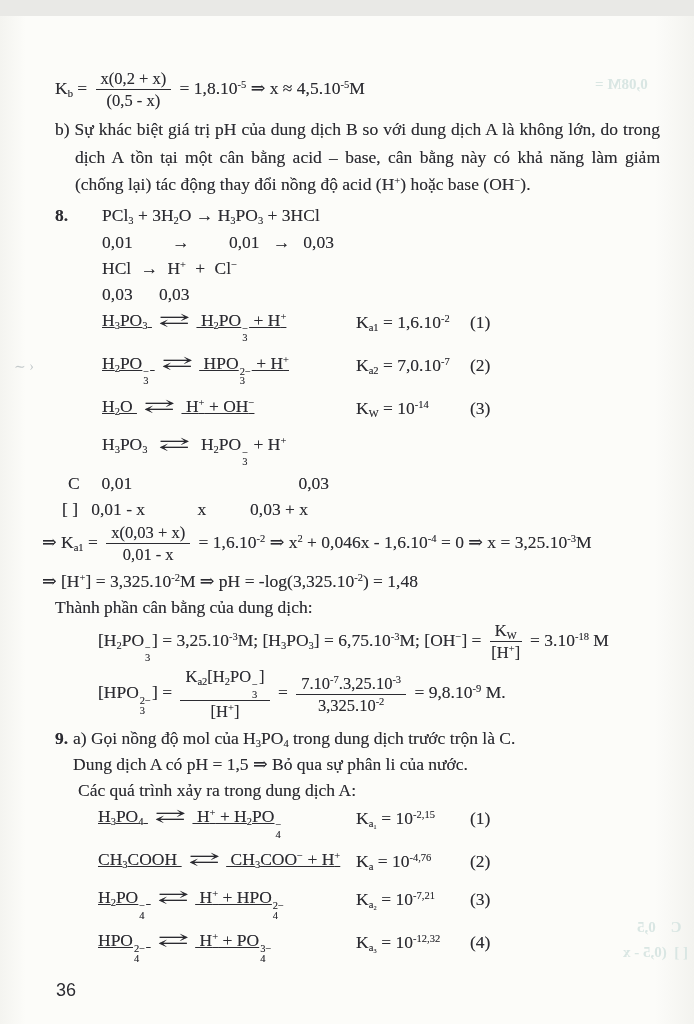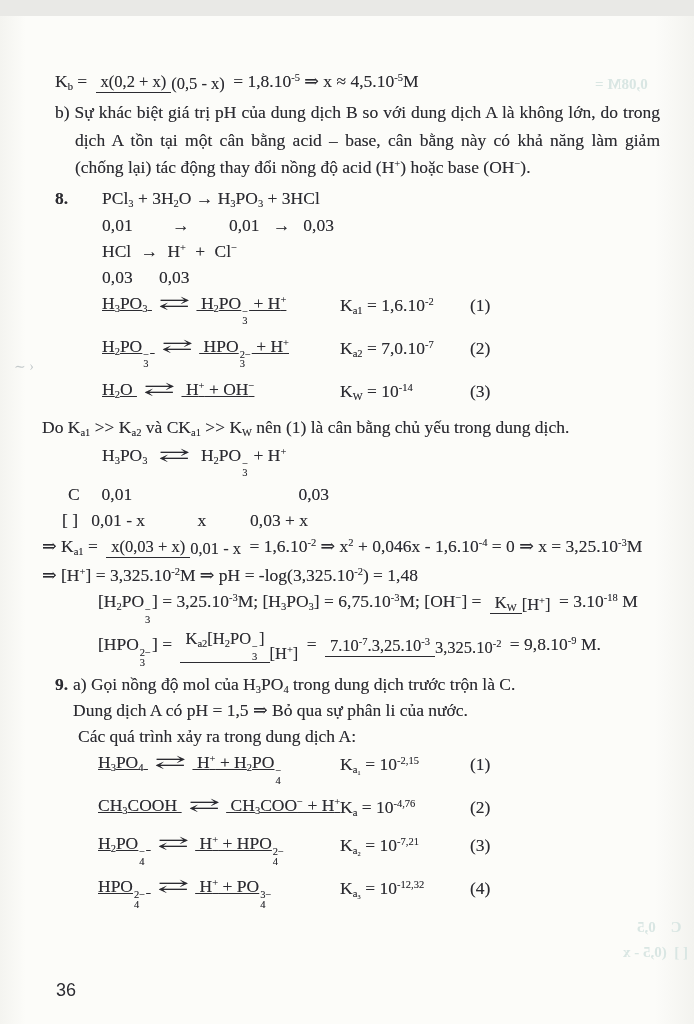--- a/index.html
+++ b/index.html
@@ -13,36 +13,36 @@
   .line{position:relative;font-size:17.5px;line-height:24px;margin:0 0 2px;
         text-shadow:0 0 .4px rgba(43,43,49,.45);}
   sup{font-size:10.5px;vertical-align:6px;line-height:0;}
   sub{font-size:10.5px;vertical-align:-3px;line-height:0;}
   
   .i0{padding-left:2px}.i1{padding-left:15px}.i1b{padding-left:33px}
   .i1c{padding-left:38px}.i2{padding-left:62px}.i2a{padding-left:58px}
   .ic{padding-left:28px}.ib{padding-left:22px}
   
   .fr{margin:1px 0 5px;}
-  .frac{display:inline-flex;flex-direction:row;align-items:flex-end;
+  .frac{display:inline-flex;flex-direction:column;align-items:center;
         margin:0 4px;vertical-align:middle;line-height:19px;font-size:16.5px;}
   .frac .fn{border-bottom:1.4px solid #2b2b31;padding:0 5px 1px;text-align:center;}
   .frac .fd{padding-top:1px;text-align:center;}
   
   .ion{display:inline-flex;flex-direction:column;align-items:flex-start;
        font-size:10.5px;line-height:9.5px;vertical-align:-6px;margin:0 1px;}
   
   .eqa{display:inline-block;transform:scaleX(2.15);margin:0 15px;}
   
   .no{position:absolute;left:15px;top:0;font-weight:700;}
   .item{padding-left:62px;min-height:24px;margin-bottom:3px;}
   .item9{padding-left:33px;min-height:24px;margin-bottom:2px;}
   
   .krow{min-height:30px;margin:2px 0 8px;text-decoration:underline;}
-  .kcol{position:absolute;left:300px;top:2px;}
+  .kcol{position:absolute;left:316px;top:2px;}
   .ncol{position:absolute;left:430px;top:2px;}
   
   .pre .ps{white-space:pre;}
   .ws{word-spacing:5px;}
   .tall{margin:4px 0 4px;}
   .para{padding-left:35px;text-indent:-20px;text-align:justify;
         line-height:27.5px;margin:6px 0 4px;max-width:618px;}
   
   .pagenum{position:absolute;left:56px;top:964px;font-size:18px;color:#2b2b31;
            font-family:"Liberation Sans","DejaVu Sans",sans-serif;text-align:center;}
@@ -72,32 +72,32 @@
           <span>3</span>
         </span> + H<sup>+</sup><span class="kcol">K<sub>a1</sub> = 1,6.10<sup>-2</sup></span><span class="ncol">(1)</span></div>
       <div class="line krow i2">H<sub>2</sub>PO<span class="ion">
           <span>−</span>
           <span>3</span>
         </span> <span class="eqa">⇄</span> HPO<span class="ion">
           <span>2−</span>
           <span>3</span>
         </span> + H<sup>+</sup><span class="kcol">K<sub>a2</sub> = 7,0.10<sup>-7</sup></span><span class="ncol">(2)</span></div>
       <div class="line krow i2">H<sub>2</sub>O <span class="eqa">⇄</span> H<sup>+</sup> + OH<sup>−</sup><span class="kcol">K<sub>W</sub> = 10<sup>-14</sup></span><span class="ncol">(3)</span></div>
-      <div class="line flow i0">Do K<sub>a1</sub> &gt;&gt; K<sub>a2</sub> và CK<sub>a1</sub> &gt;&gt; K<sub>W</sub> nên (1) là cân bằng chủ yếu trong dung dịch.</div>
       <div class="line flow i2 tall">H<sub>3</sub>PO<sub>3</sub> <span class="eqa">⇄</span> H<sub>2</sub>PO<span class="ion">
           <span>−</span>
           <span>3</span>
         </span> + H<sup>+</sup></div>
       <div class="line pre ic"><span class="ps">C     0,01                                      0,03</span></div>
       <div class="line pre ib"><span class="ps">[ ]   0,01 - x            x          0,03 + x</span></div>
       <div class="line fr i0">⇒ K<sub>a1</sub> = <span class="frac">
           <span class="fn">x(0,03 + x)</span>
           <span class="fd">0,01 - x</span>
         </span> = 1,6.10<sup>-2</sup> ⇒ x<sup>2</sup> + 0,046x - 1,6.10<sup>-4</sup> = 0 ⇒ x = 3,25.10<sup>-3</sup>M</div>
       <div class="line flow i0">⇒ [H<sup>+</sup>] = 3,325.10<sup>-2</sup>M ⇒ pH = -log(3,325.10<sup>-2</sup>) = 1,48</div>
+      <div class="line flow i1">Thành phần cân bằng của dung dịch:</div>
       <div class="line fr i2a">[H<sub>2</sub>PO<span class="ion">
           <span>−</span>
           <span>3</span>
         </span>] = 3,25.10<sup>-3</sup>M; [H<sub>3</sub>PO<sub>3</sub>] = 6,75.10<sup>-3</sup>M; [OH<sup>−</sup>] = <span class="frac">
           <span class="fn">K<sub>W</sub></span>
           <span class="fd">[H<sup>+</sup>]</span>
         </span> = 3.10<sup>-18</sup> M</div>
       <div class="line fr i2a">[HPO<span class="ion">
           <span>2−</span>
           <span>3</span>

